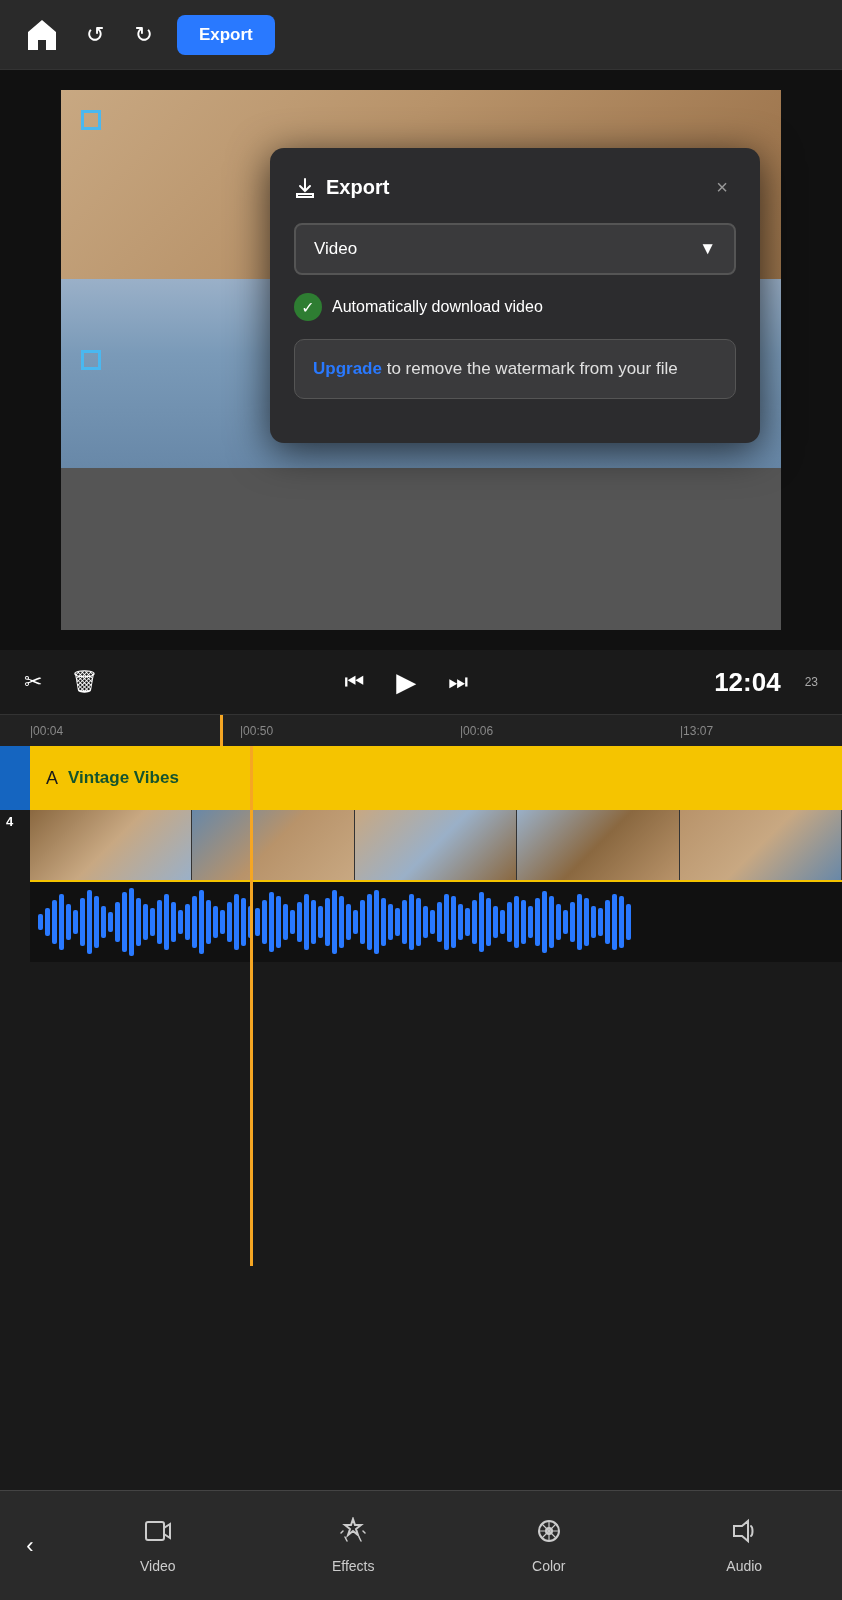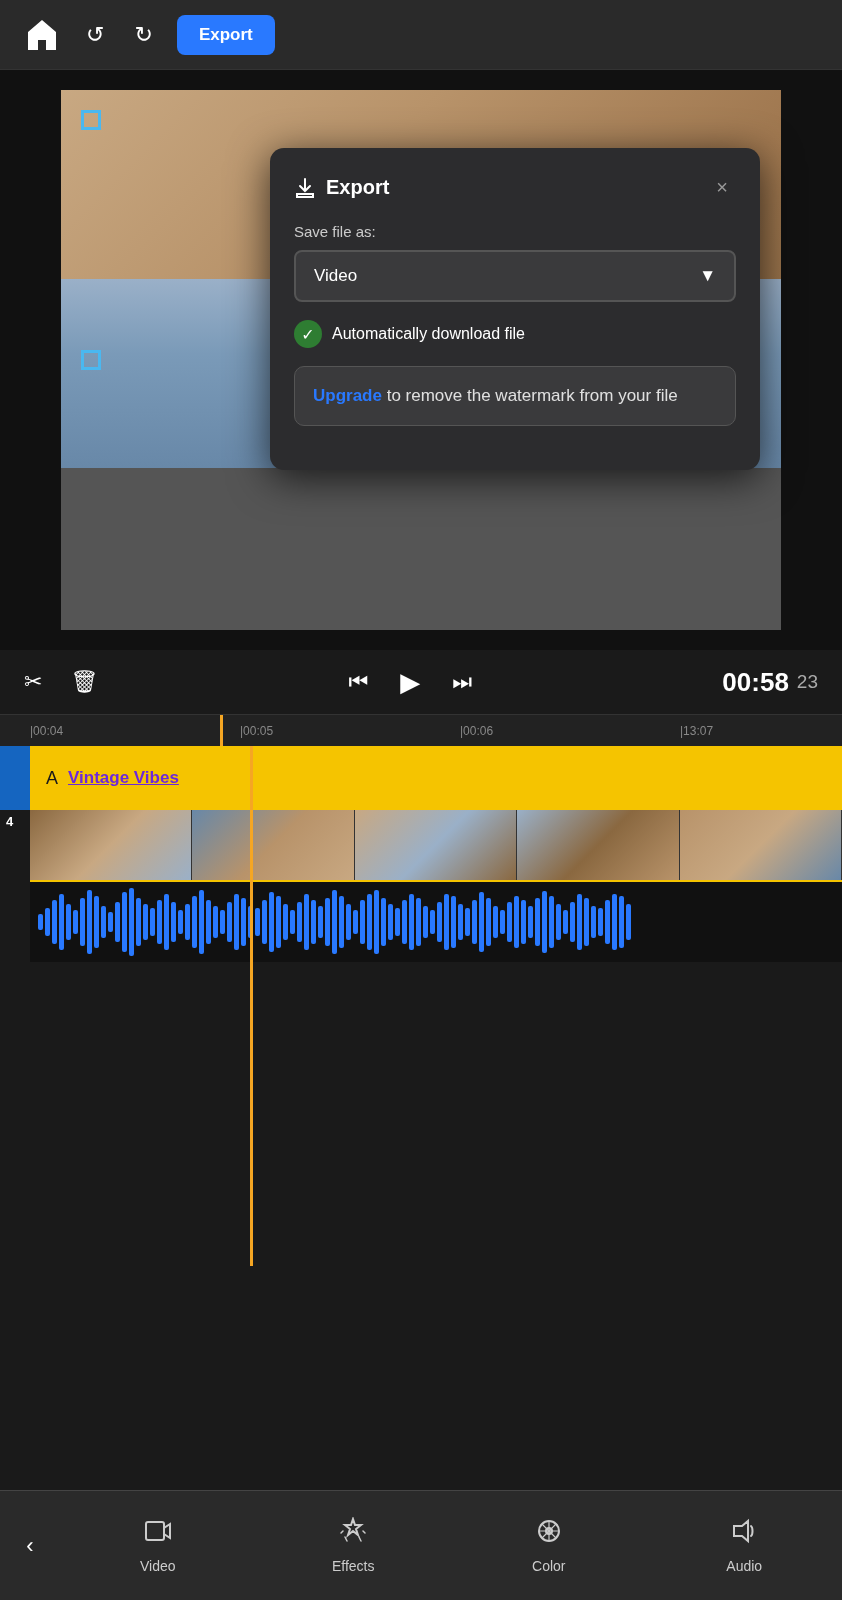--- a/index.html
+++ b/index.html
@@ -258,23 +258,23 @@
       font-weight: 500;
       display: flex;
       align-items: center;
       gap: 4px;
     }
     .pb-time-main {
       font-size: 26px;
       font-weight: 600;
     }
     .pb-time-frame {
-      font-size: 19px;
+      font-size: 12px;
       color: #aaa;
-      margin-left: 4px;
+      margin-left: 20px;
     }
     .ctrl-icon {
       color: #fff;
       font-size: 22px;
       cursor: pointer;
     }
     .play-icon {
       font-size: 26px;
     }
 
@@ -324,24 +324,23 @@
       background: #f5c400;
       height: 64px;
       margin: 0 0 0 30px;
       display: flex;
       align-items: center;
       padding: 0 16px;
       gap: 10px;
       position: relative;
     }
     .text-track-label {
-      color: #6d28d9;
+      color: #14532d;
       font-size: 17px;
       font-weight: 600;
-      text-decoration: underline;
     }
     .video-track {
       height: 70px;
       background: #555;
       margin-left: 30px;
       display: flex;
       overflow: hidden;
       position: relative;
     }
     .film-thumb {
@@ -501,30 +500,29 @@
       <div class="modal-header">
         <div class="modal-title-wrap">
           <svg width="22" height="22" viewBox="0 0 22 22" fill="none">
             <path d="M11 2v12M6 9l5 5 5-5M3 17h16v3H3z" stroke="white" stroke-width="2" stroke-linecap="round"></path>
           </svg>
           <span class="modal-title">Export</span>
         </div>
         <button class="modal-close">×</button>
       </div>
 
-      <div class="save-label">Save file as:</div>
 
       <div class="dropdown-select">
         <span>Video</span>
         <span>▼</span>
       </div>
 
       <div class="auto-download-row">
         <div class="check-icon">✓</div>
-        <span class="auto-download-text">Automatically download file</span>
+        <span class="auto-download-text">Automatically download video</span>
       </div>
 
       <div class="upgrade-box">
         <span class="upgrade-link">Upgrade</span><span> to remove the watermark from your file</span>
       </div>
 
     </div>
   </div>
 </div>
 
@@ -532,29 +530,29 @@
   <div class="pb-left">
     <span class="ctrl-icon">✂</span>
     <span class="ctrl-icon">🗑</span>
   </div>
   <div class="pb-center">
     <span class="ctrl-icon">⏮</span>
     <span class="ctrl-icon play-icon">▶</span>
     <span class="ctrl-icon">⏭</span>
   </div>
   <div class="pb-right">
-    <span class="pb-time-main">00:58</span>
+    <span class="pb-time-main">12:04</span>
     <span class="pb-time-frame">23</span>
   </div>
 </div>
 
 <div class="timeline-ruler">
   <div class="ruler-marks">
     <span class="ruler-mark" style="left: 20px;">|00:04</span>
-    <span class="ruler-mark" style="left: 230px;">|00:05</span>
+    <span class="ruler-mark" style="left: 230px;">|00:50</span>
     <span class="ruler-mark" style="left: 450px;">|00:06</span>
     <span class="ruler-mark" style="left: 670px;">|13:07</span>
   </div>
   <div class="playhead-line"></div>
 </div>
 
 <div class="timeline-area">
   <div class="timeline-playhead"></div>
 
   <div class="track-row">

